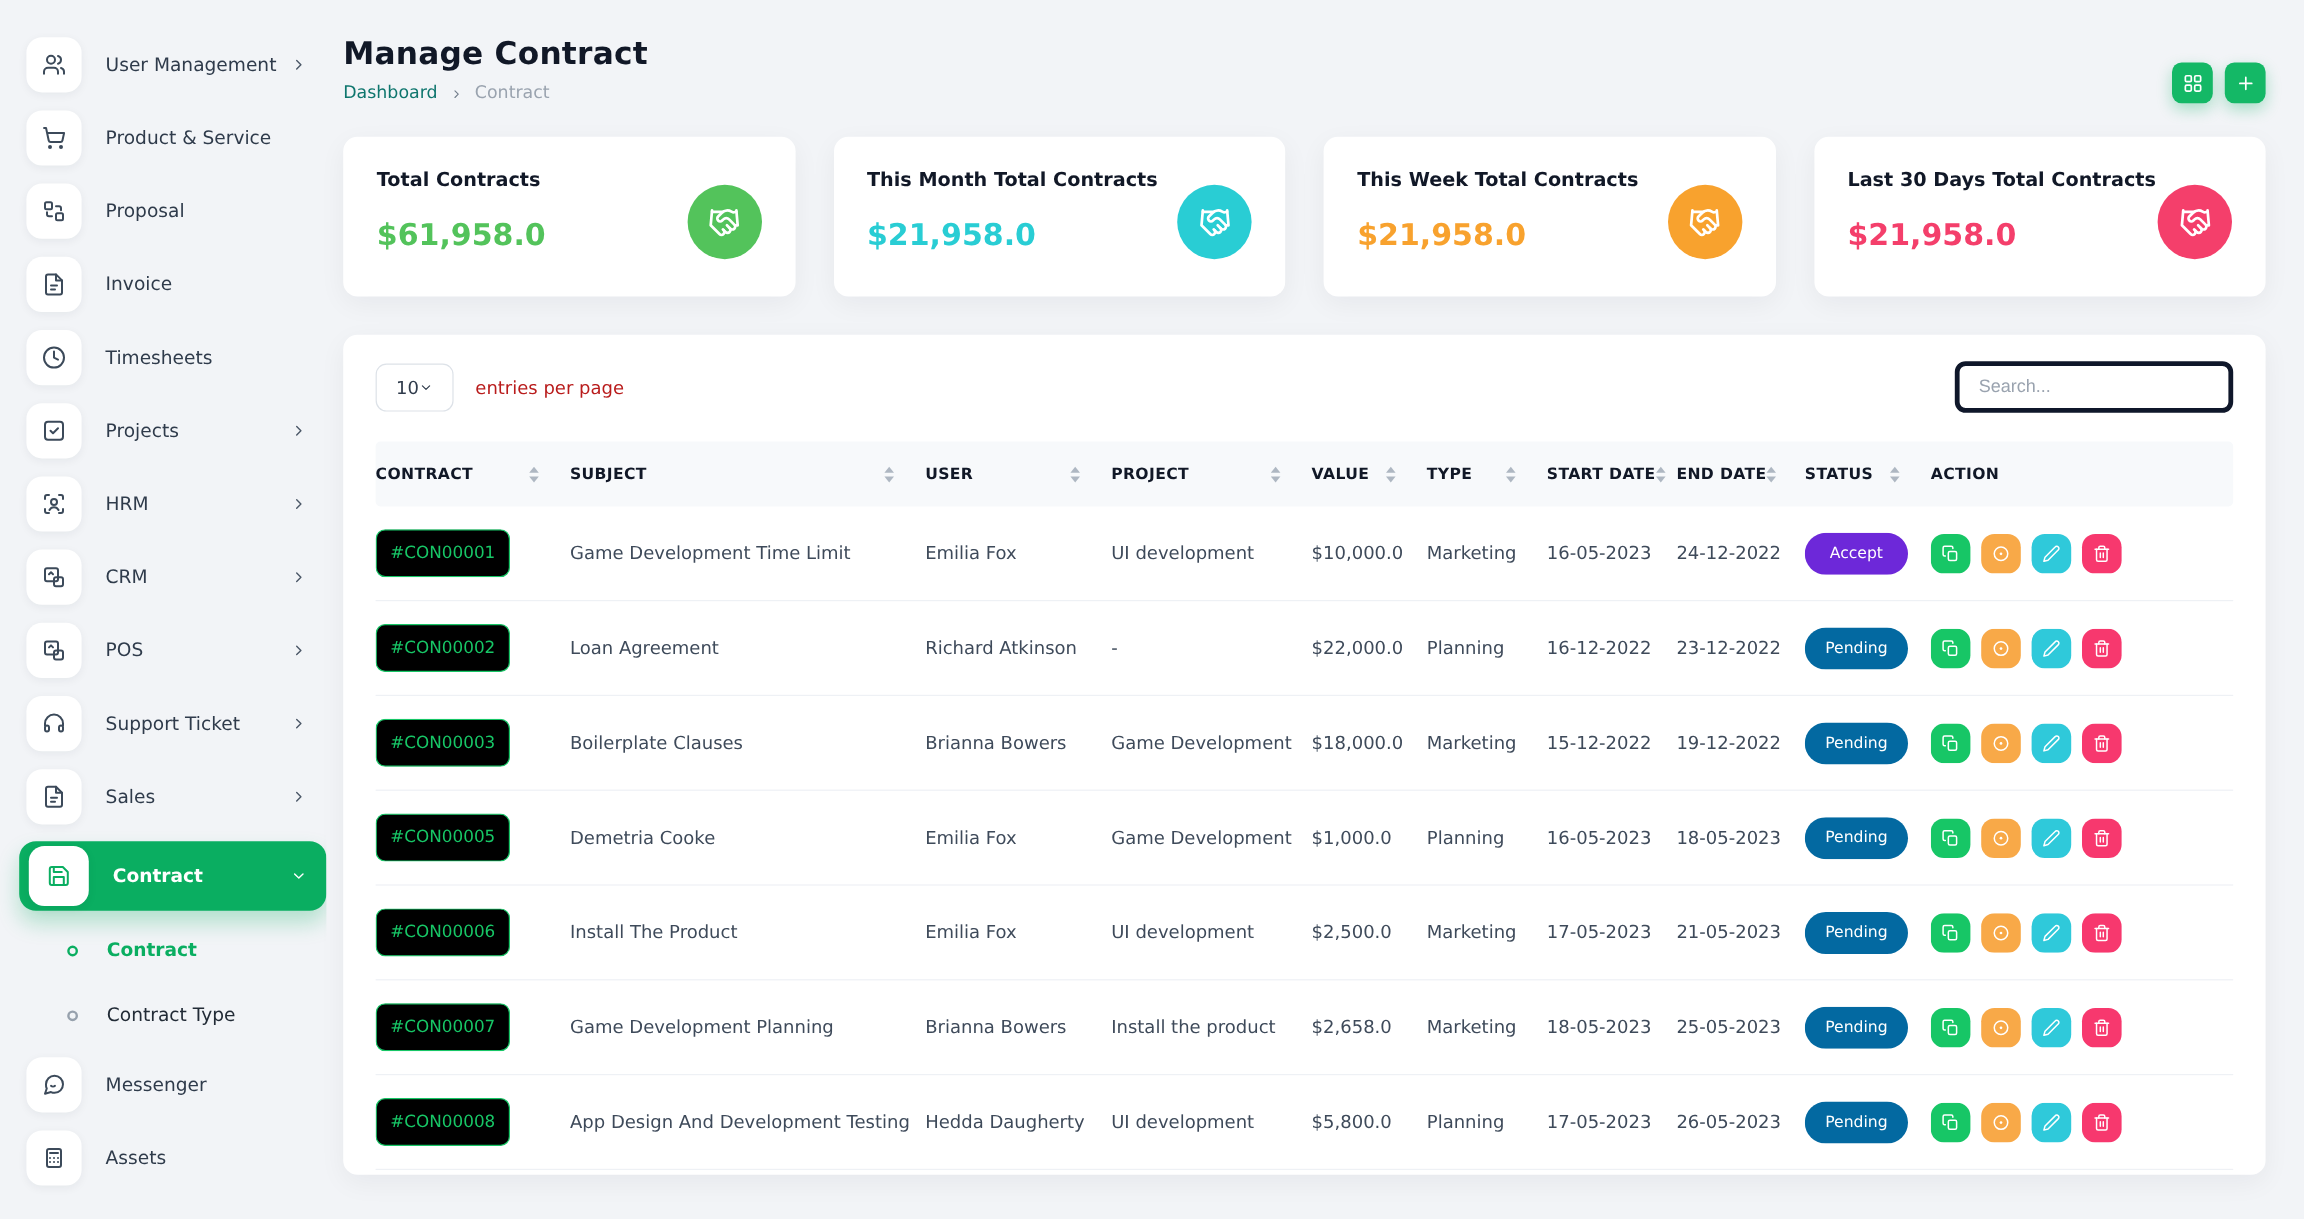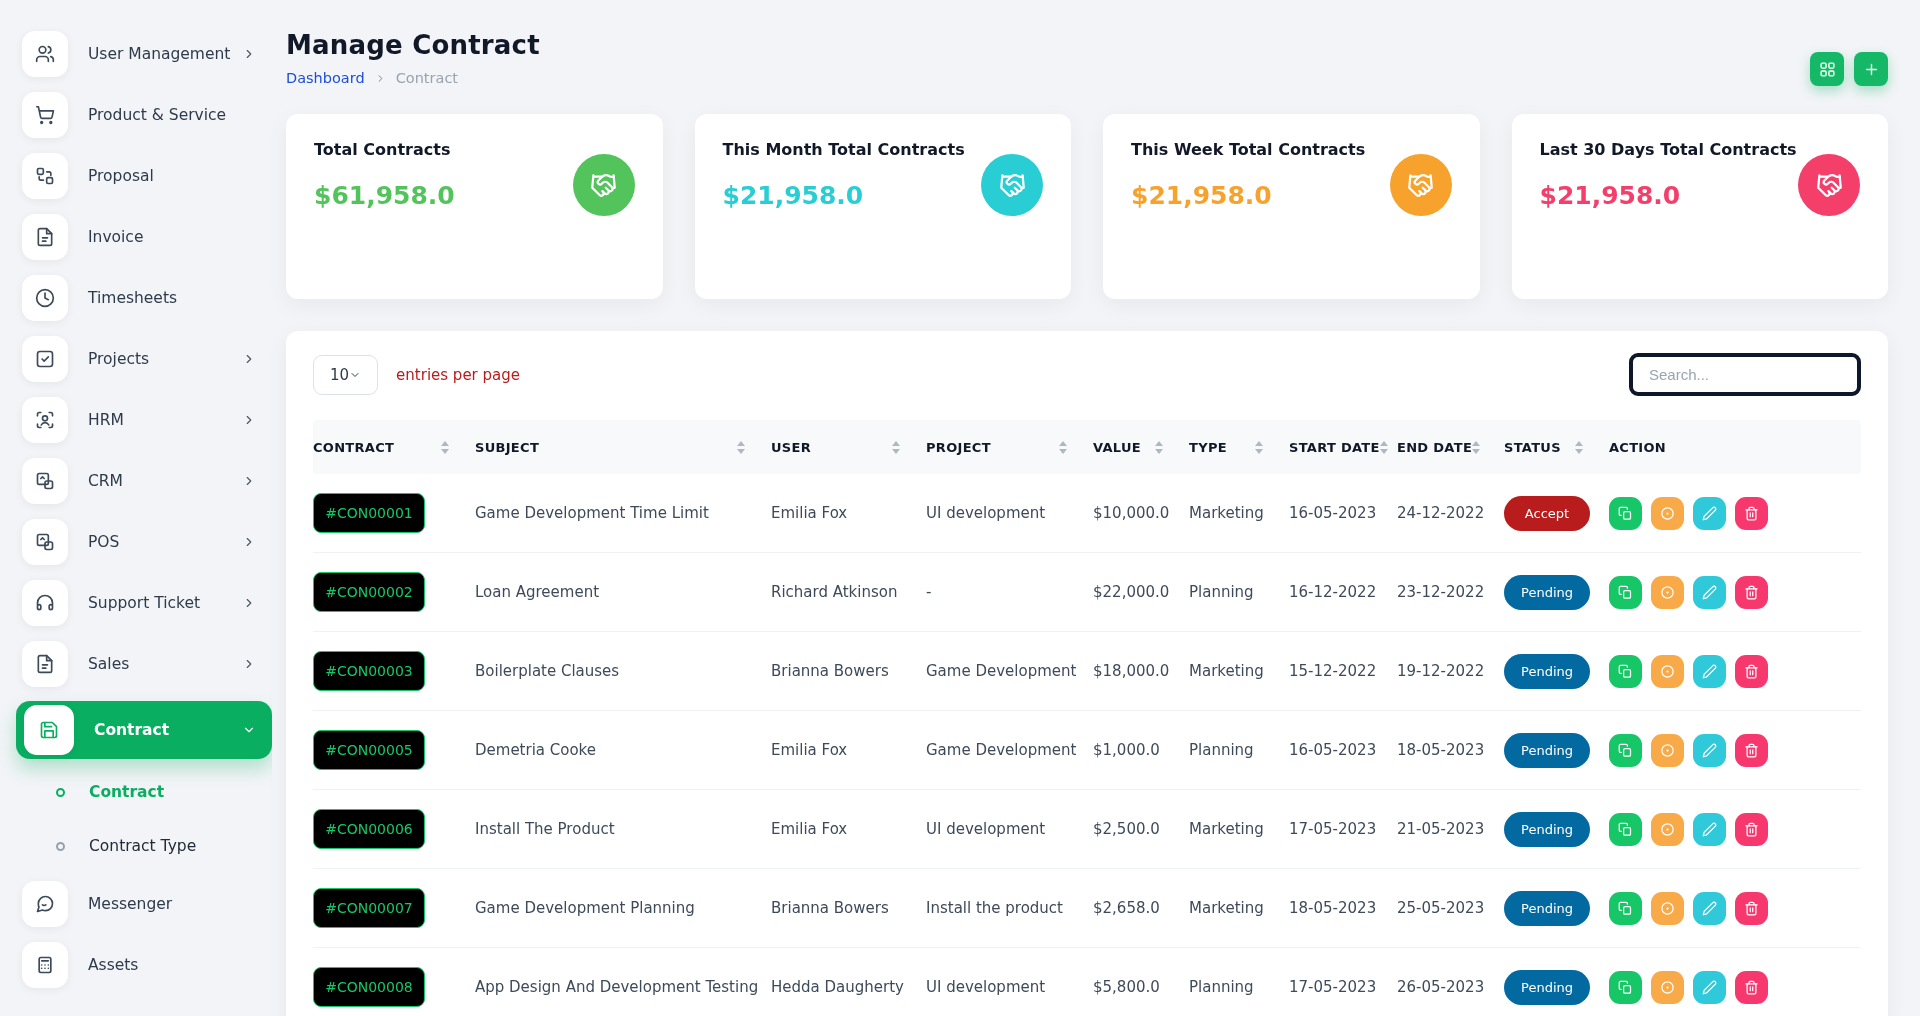--- a/index.html
+++ b/index.html
@@ -32,32 +32,32 @@
   .kind-sub .nav-label{font-size:15.5px;color:#222b36}
   .kind-sub.state-active{background:transparent;box-shadow:none}
   .kind-sub.state-active .nav-label{color:#0aae61;font-weight:700}
   .kind-sub.state-active .bullet{border-color:#0aae61}
 
   
   .content{flex:1;min-width:0;padding:30px 32px 0 14px}
   .page-head{display:flex;justify-content:space-between;align-items:flex-end}
   h1{margin:0;font-size:26px;font-weight:700;color:#111827;letter-spacing:.2px}
   .breadcrumb{display:flex;align-items:center;gap:10px;margin-top:10px;font-size:14.5px}
-  .breadcrumb a{color:#1d4ed8;text-decoration:none;cursor:pointer}
+  .breadcrumb a{color:#0f766e;text-decoration:none;cursor:pointer}
   .bc-sep{color:#707b89}.bc-sep svg{width:11px;height:11px}
   .bc-cur{color:#9aa3af}
   .head-actions{display:flex;gap:10px;margin-top:10px}
   .hbtn{width:34px;height:34px;border:none;border-radius:8px;background:#14b866;color:#fff;
         display:flex;align-items:center;justify-content:center;cursor:pointer;
         box-shadow:0 5px 12px rgba(10,174,97,.32)}
   .hbtn svg{width:17px;height:17px}
 
   
   .cards{display:grid;grid-template-columns:repeat(4,1fr);gap:32px;margin-top:28px}
-  .card{background:#fff;border-radius:12px;padding:26px 28px;height:185px;
+  .card{background:#fff;border-radius:12px;padding:26px 28px;height:133px;
         display:flex;justify-content:space-between;box-shadow:0 6px 22px rgba(16,24,40,.05)}
   .card-label{font-size:16px;font-weight:700;color:#111827;white-space:nowrap}
   .card-value{font-size:25px;font-weight:700;margin-top:22px}
   .card-icon{width:62px;height:62px;border-radius:50%;color:#fff;flex:0 0 auto;
              display:flex;align-items:center;justify-content:center;margin-top:14px}
   .card-icon svg{width:27px;height:27px}
 
   
   .panel{background:#fff;border-radius:12px;margin-top:32px;padding:22px 27px 0;
          height:700px;overflow:hidden;box-shadow:0 6px 22px rgba(16,24,40,.05)}
@@ -80,21 +80,21 @@
   .sort i{width:0;height:0;border-left:4px solid transparent;border-right:4px solid transparent}
   .sort .up{border-bottom:5px solid #aeb7c2}
   .sort .dn{border-top:5px solid #aeb7c2}
 
   .tr{height:79px;border-bottom:1px solid #eef1f5;font-size:15px;color:#3e4a5a}
   .td{padding-right:10px;overflow:hidden;text-overflow:ellipsis;white-space:nowrap}
   .cid{display:inline-block;width:112px;text-align:center;padding:11px 0;font-size:14px;
        border:1px solid #17c666;color:#17c666;border-radius:8px;background:#000000;cursor:pointer}
   .status{display:inline-block;min-width:86px;text-align:center;padding:10px 14px;
           border-radius:22px;color:#fff;font-size:13px}
-  .badge-accept{background:#b91c1c}
+  .badge-accept{background:#6d28d9}
   .badge-pending{background:#0369a1}
   .actions{display:flex;gap:9px;align-items:center}
   .abtn{width:33px;height:33px;border:none;border-radius:11px;color:#fff;padding:0;
         display:flex;align-items:center;justify-content:center;cursor:pointer}
   .abtn svg{width:15px;height:15px}
   .a-dup{background:#17c666}.a-view{background:#f8a948}
   .a-edit{background:#2fc9da}.a-del{background:#f7386e}
 </style>
 </head>
 <body>

